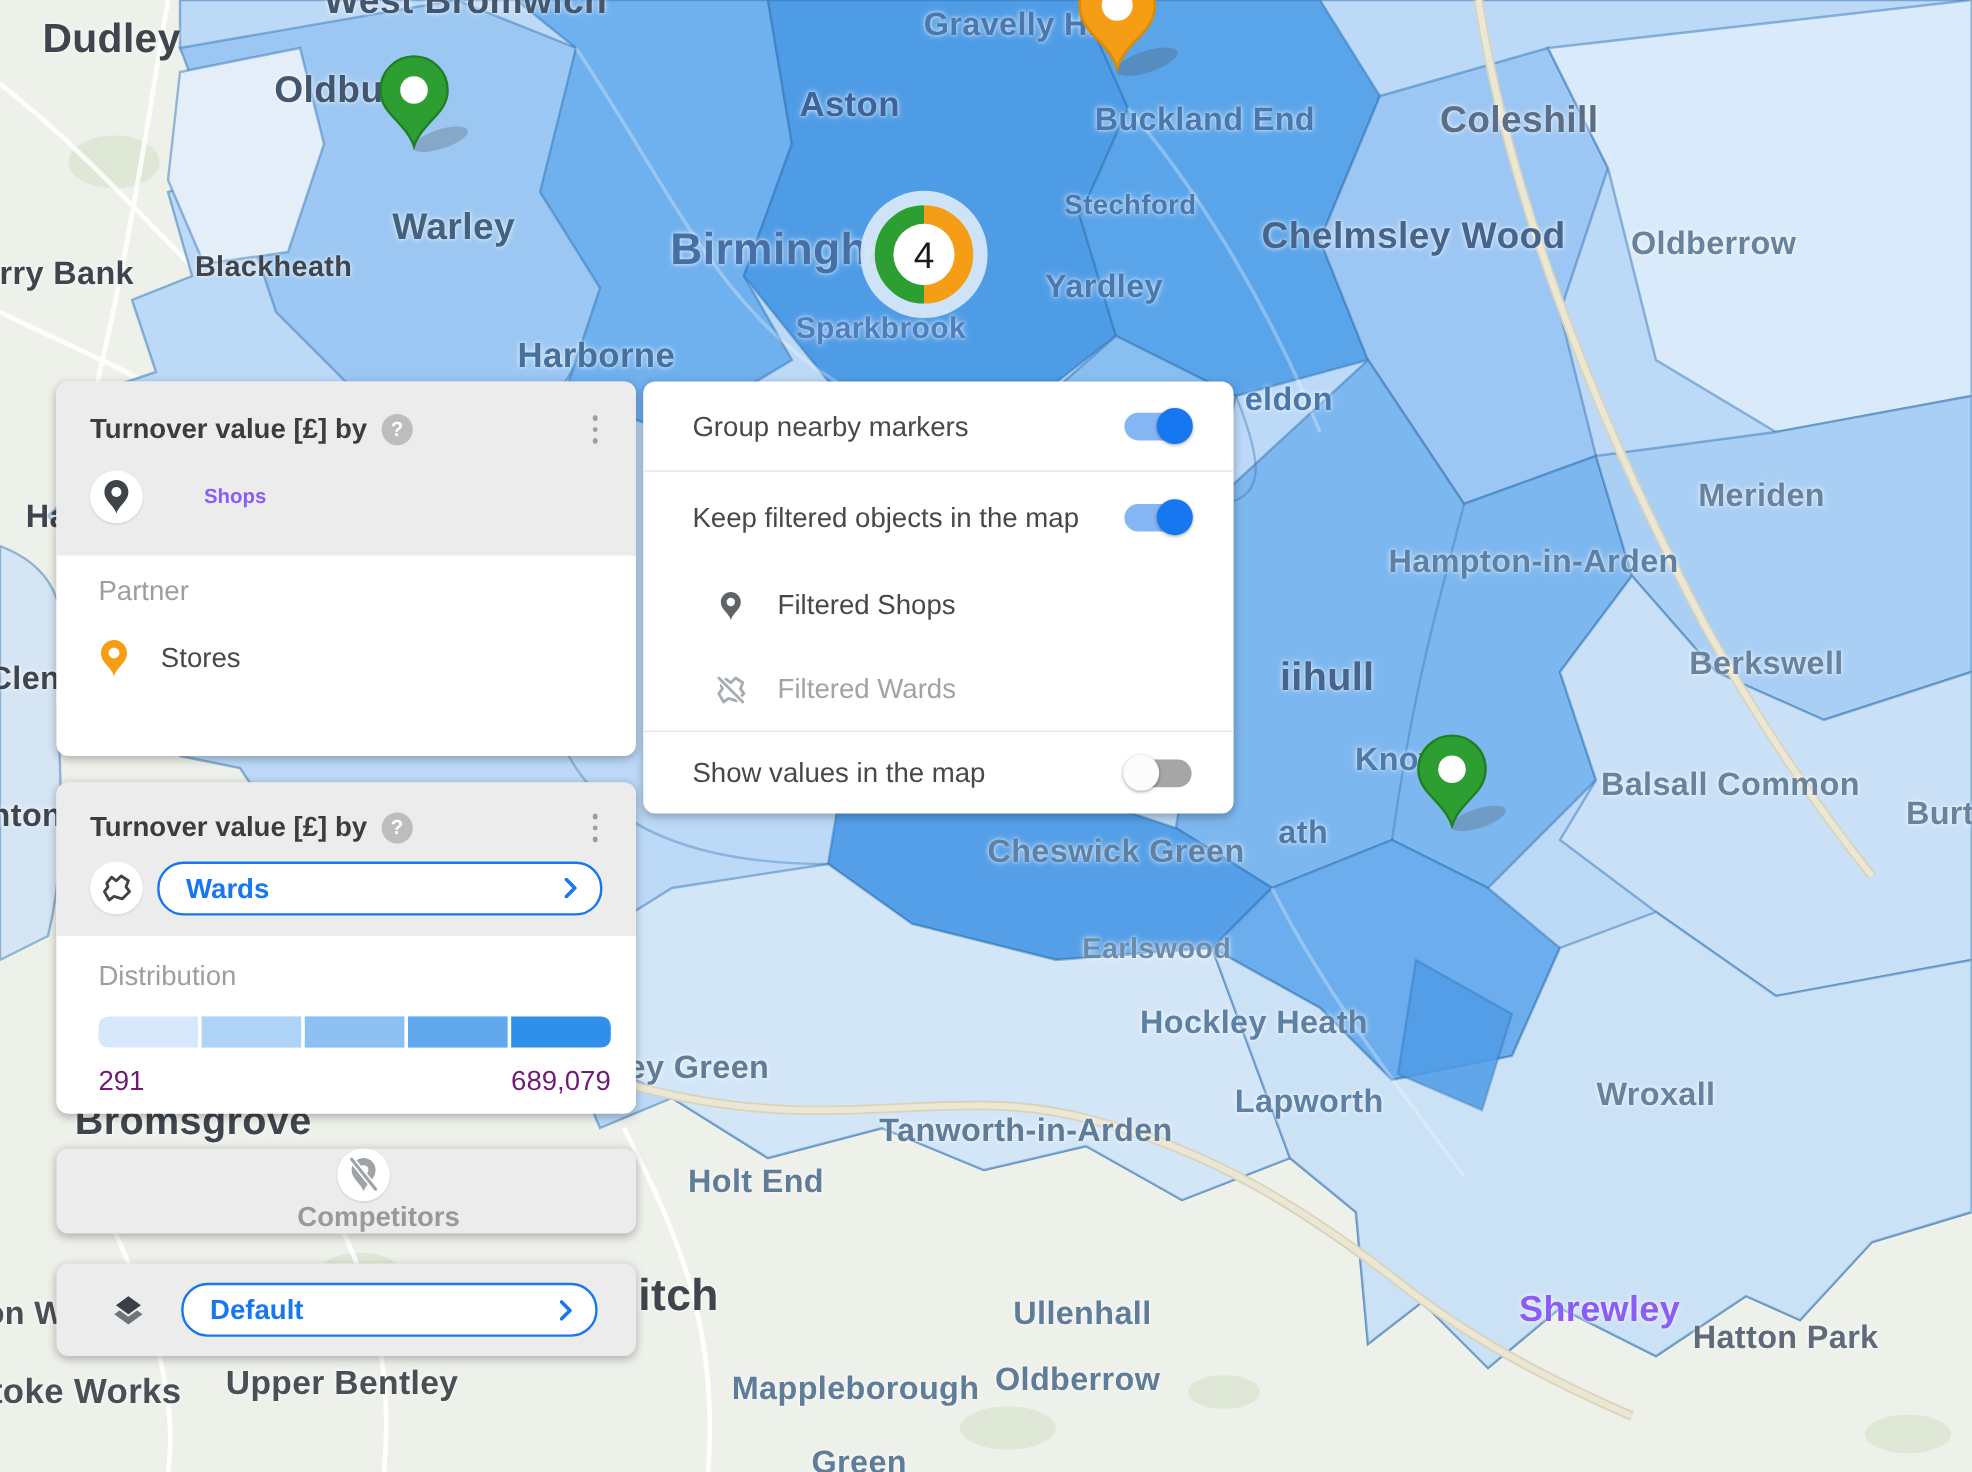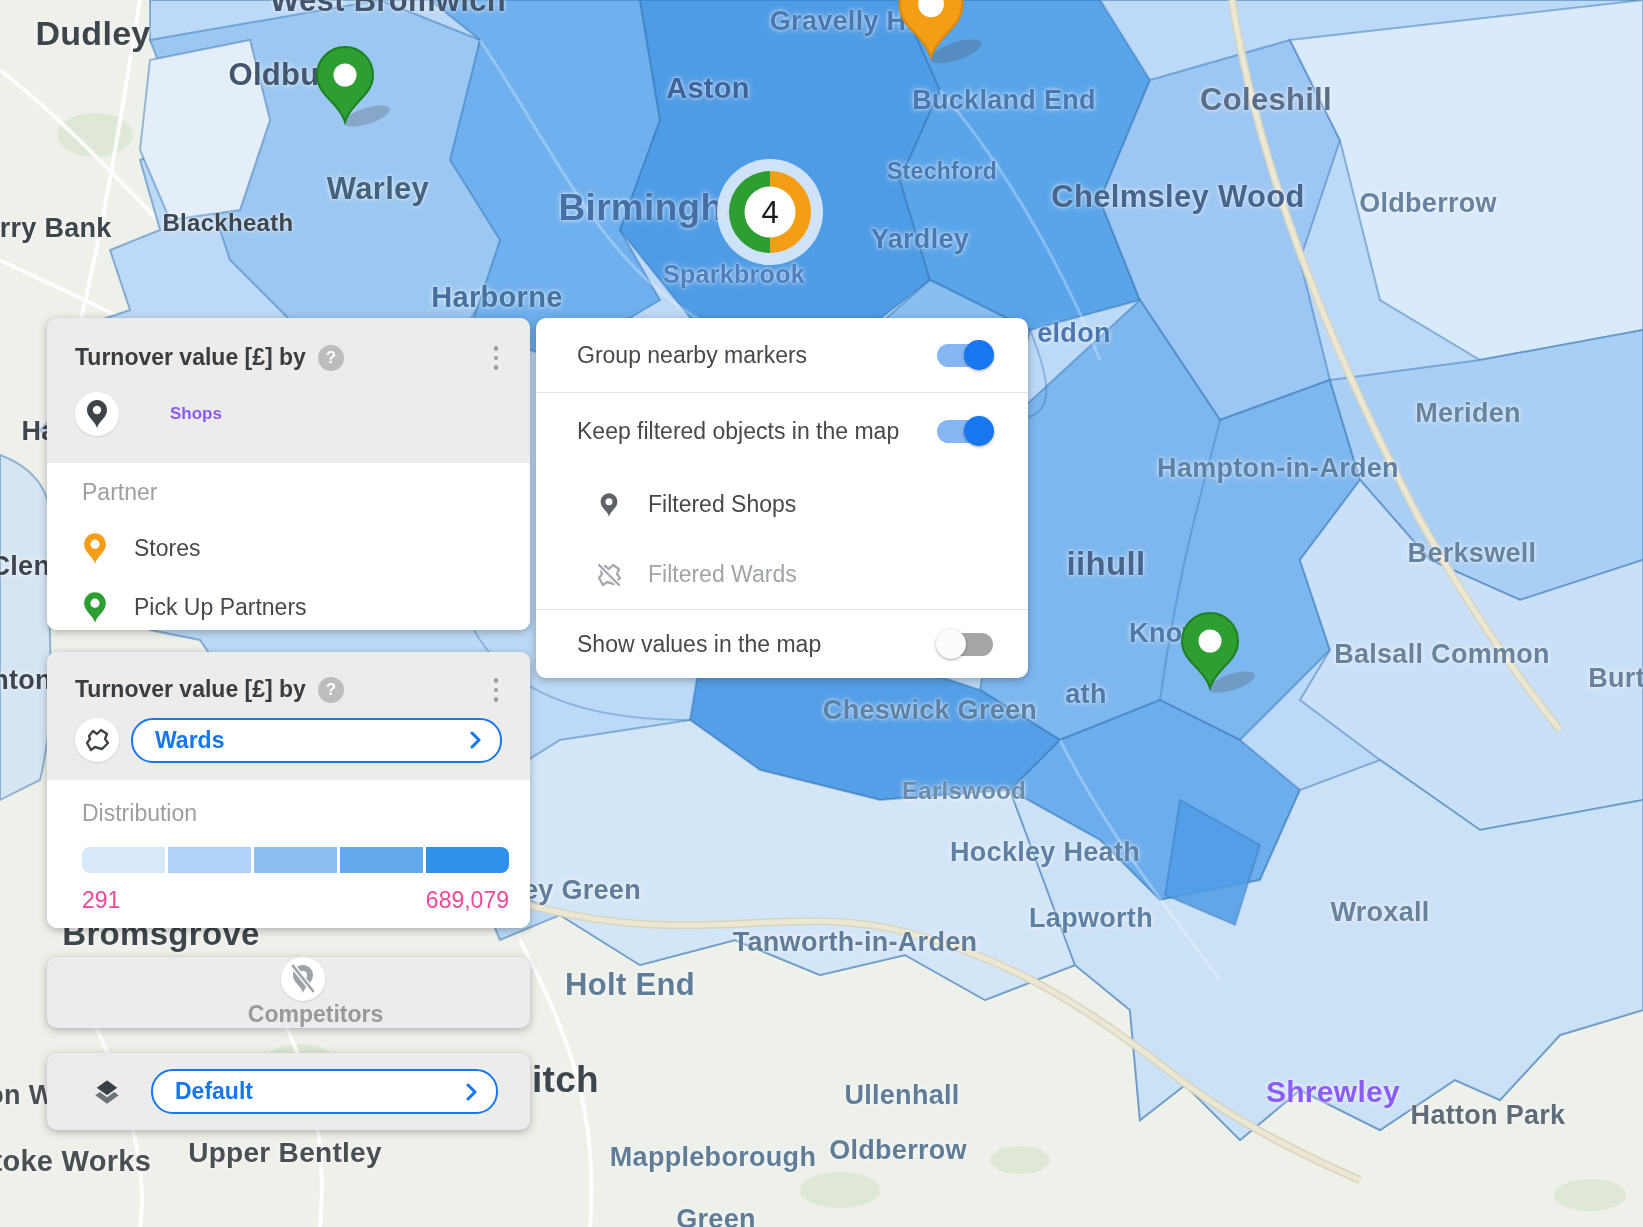--- a/index.html
+++ b/index.html
@@ -58,21 +58,21 @@
   .toggle .knob{position:absolute;width:30px;height:30px;border-radius:50%;top:-4px;box-shadow:0 1px 3px rgba(0,0,0,.35);}
   .toggle.on .knob{right:-1px;background:#1677F0;}
   .toggle.off{background:#A6A6A6;}
   .toggle.off .knob{left:-1px;background:#FCFCFC;}
   
   .dist-bar{display:flex;gap:3px;height:26px;margin-top:20px;width:427px;}
   .dist-bar span{flex:1;}
   .dist-bar span:first-child{border-radius:8px 0 0 8px;}
   .dist-bar span:last-child{border-radius:0 8px 8px 0;}
   .dist-nums{display:flex;justify-content:space-between;width:427px;margin-top:14px;
-    font-size:23px;color:#ec4899;}
+    font-size:23px;color:#701a75;}
   .comp-label{font-size:23px;font-weight:700;color:#97999B;margin-left:26px;}
 </style>
 </head>
 <body>
 
 <div id="stage">
 
   <svg id="map-svg" width="1643" height="1227" viewBox="0 0 1643 1227">
     <rect x="0" y="0" width="1643" height="1227" fill="#EEF0EA"></rect>
 
@@ -168,21 +168,21 @@
       <div class="mlabel" style="left: 1086px; top: 694px; font-size: 27px; color: rgb(79, 121, 168); font-weight: 700;">ath</div>
       <div class="mlabel" style="left: 1442px; top: 654px; font-size: 27px; color: rgb(104, 131, 158); font-weight: 700;">Balsall Common</div>
       <div class="mlabel" style="left: 1625px; top: 678px; font-size: 27px; color: rgb(104, 131, 158); font-weight: 700;">Burto</div>
       <div class="mlabel" style="left: 930px; top: 710px; font-size: 27px; color: rgb(93, 128, 165); font-weight: 700;">Cheswick Green</div>
       <div class="mlabel" style="left: 916px; top: 791px; font-size: 24px; color: rgb(106, 139, 170); font-weight: 700; margin-left: 48px;">Earlswood</div>
       <div class="mlabel" style="left: 582px; top: 890px; font-size: 27px; color: rgb(95, 125, 153); font-weight: 700;">ey Green</div>
       <div class="mlabel" style="left: 1045px; top: 852px; font-size: 27px; color: rgb(93, 128, 165); font-weight: 700;">Hockley Heath</div>
       <div class="mlabel" style="left: 1091px; top: 918px; font-size: 27px; color: rgb(93, 128, 165); font-weight: 700;">Lapworth</div>
       <div class="mlabel" style="left: 1380px; top: 912px; font-size: 27px; color: rgb(104, 131, 158); font-weight: 700;">Wroxall</div>
       <div class="mlabel" style="left: 855px; top: 942px; font-size: 27px; color: rgb(95, 125, 153); font-weight: 700;">Tanworth-in-Arden</div>
-      <div class="mlabel" style="left: 630px; top: 985px; font-size: 31px; color: rgb(95, 125, 153); font-weight: 700;">Holt End</div>
+      <div class="mlabel" style="left: 630px; top: 985px; font-size: 27px; color: rgb(95, 125, 153); font-weight: 700;">Holt End</div>
       <div class="mlabel" style="left: 161px; top: 934px; font-size: 33px; color: rgb(62, 69, 76); font-weight: 700;">Bromsgrove</div>
       <div class="mlabel" style="left: 554px; top: 1080px; font-size: 37px; color: rgb(62, 69, 76); font-weight: 700;">ditch</div>
       <div class="mlabel" style="left: 902px; top: 1095px; font-size: 27px; color: rgb(95, 125, 153); font-weight: 700;">Ullenhall</div>
       <div class="mlabel" style="left: 1333px; top: 1092px; font-size: 30px; color: #8b5cf6; font-weight: 700;">Shrewley</div>
       <div class="mlabel" style="left: 1488px; top: 1115px; font-size: 27px; color: rgb(95, 107, 121); font-weight: 700;">Hatton Park</div>
       <div class="mlabel" style="left: 713px; top: 1157px; font-size: 27px; color: rgb(95, 125, 153); font-weight: 700;">Mappleborough</div>
       <div class="mlabel" style="left: 716px; top: 1219px; font-size: 27px; color: rgb(95, 125, 153); font-weight: 700;">Green</div>
       <div class="mlabel" style="left: 898px; top: 1150px; font-size: 27px; color: rgb(95, 125, 153); font-weight: 700;">Oldberrow</div>
       <div class="mlabel" style="left: 285px; top: 1153px; font-size: 28px; color: rgb(74, 79, 85); font-weight: 700;">Upper Bentley</div>
       <div class="mlabel" style="left: 62px; top: 1161px; font-size: 29px; color: rgb(74, 79, 85); font-weight: 700;">Stoke Works</div>
@@ -250,27 +250,20 @@
     </div>
     <div class="pbody">
       <div class="sec-label">Partner</div>
       <div class="legend-item">
         <svg width="26" height="33" viewBox="0 0 24 30">
           <path d="M12,29 C10.8,25 8.5,23 6.5,20.5 C3.5,17 2,14.5 2,11 C2,5.5 6.5,1 12,1 C17.5,1 22,5.5 22,11 C22,14.5 20.5,17 17.5,20.5 C15.5,23 13.2,25 12,29 Z" fill="#F49D15"></path>
           <circle cx="12" cy="11" r="4.2" fill="#fff"></circle>
         </svg>
         <span class="txt">Stores</span>
       </div>
-      <div class="legend-item">
-        <svg width="26" height="33" viewBox="0 0 24 30">
-          <path d="M12,29 C10.8,25 8.5,23 6.5,20.5 C3.5,17 2,14.5 2,11 C2,5.5 6.5,1 12,1 C17.5,1 22,5.5 22,11 C22,14.5 20.5,17 17.5,20.5 C15.5,23 13.2,25 12,29 Z" fill="#2D9E32"></path>
-          <circle cx="12" cy="11" r="4.2" fill="#fff"></circle>
-        </svg>
-        <span class="txt">Pick Up Partners</span>
-      </div>
     </div>
   </div>
 
   <div class="panel" style="left:536px;top:318px;width:492px;height:360px;">
     <div class="srow" style="height:74px;">
       <span class="lbl">Group nearby markers</span>
       <span class="toggle on">
           <span class="knob"></span>
         </span>
     </div>

